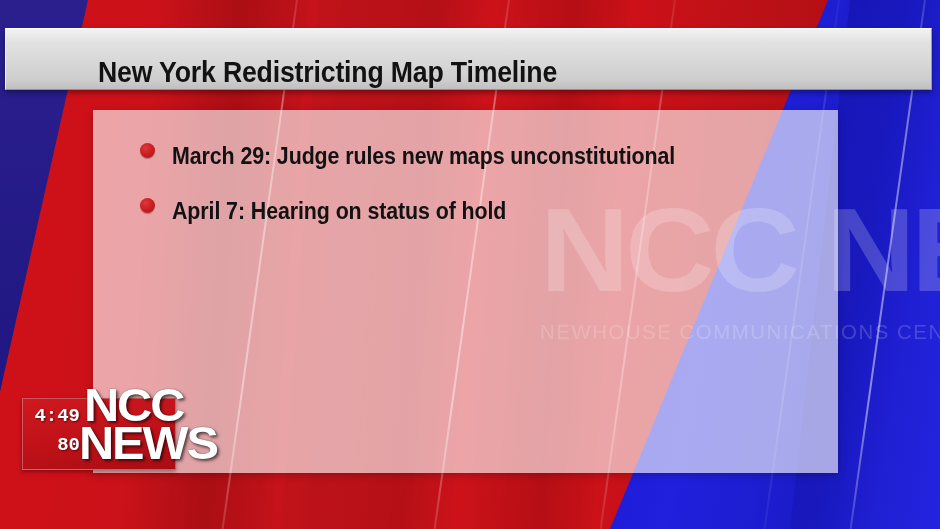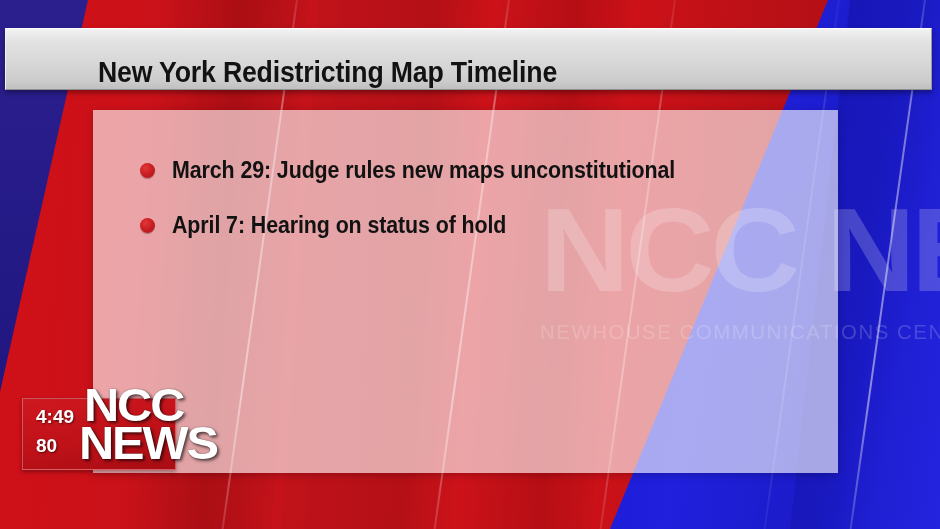--- a/index.html
+++ b/index.html
@@ -153,21 +153,21 @@
   }
 
   .bullet-list {
     position: absolute;
     left: 47px;
     top: 33px;
     right: 10px;
   }
   .bullet-row {
     display: flex;
-    align-items: center;
+    align-items: flex-start;
     height: 55px;
   }
   .bullet-dot {
     flex: 0 0 auto;
     width: 15px;
     height: 15px;
     border-radius: 50%;
     background: radial-gradient(circle at 38% 33%, #e03838 0%, #cc1f22 45%, #a5141a 100%);
     box-shadow: 0 1px 1px rgba(0,0,0,.30);
     margin-right: 17px;
@@ -195,25 +195,26 @@
     position: absolute;
     left: 0; top: 0;
     width: 152px;
     height: 70px;
     background: linear-gradient(170deg, #cf1820 0%, #bf1118 55%, #a80d14 100%);
     border: 1px solid rgba(255,255,255,.30);
     box-shadow: 0 2px 4px rgba(0,0,0,.35);
   }
   .logo-times {
     position: absolute;
-    left: 14px;
+    left: 2px;
     top: 4px;
     width: 56px;
+    text-align: right;
     color: #ffffff;
-    font-family: Liberation Sans, sans-serif;
+    font-family: Liberation Mono, monospace;
     font-weight: bold;
     text-shadow: 1px 1px 2px rgba(0,0,0,.55);
   }
   .logo-time-1 { font-size: 19px; line-height: 29px; }
   .logo-time-2 { font-size: 19px; line-height: 29px; }
 
   .logo-word {
     position: absolute;
     font-family: "Liberation Sans", sans-serif;
     font-weight: bold;

